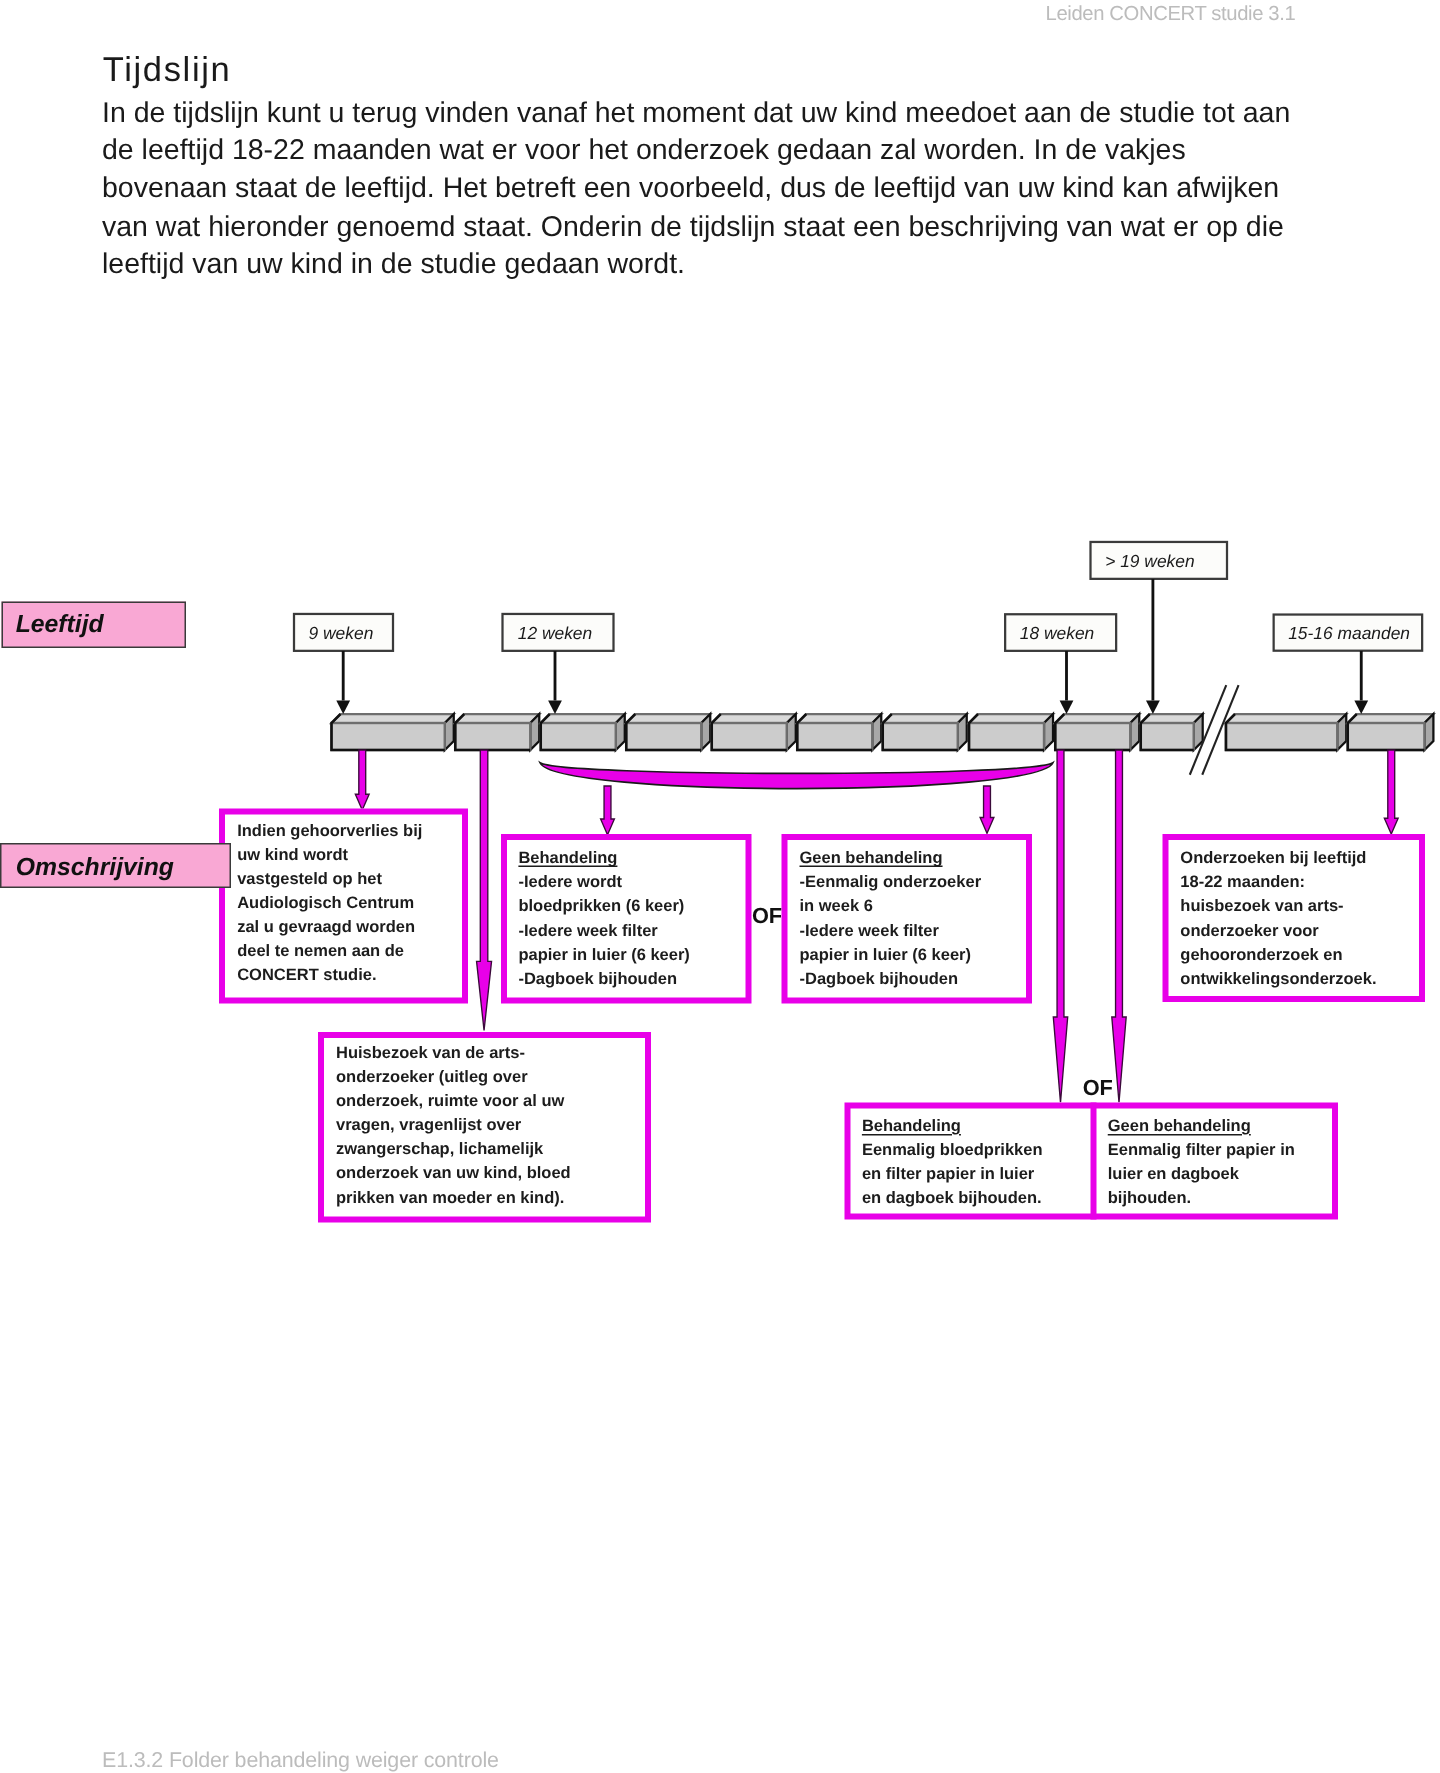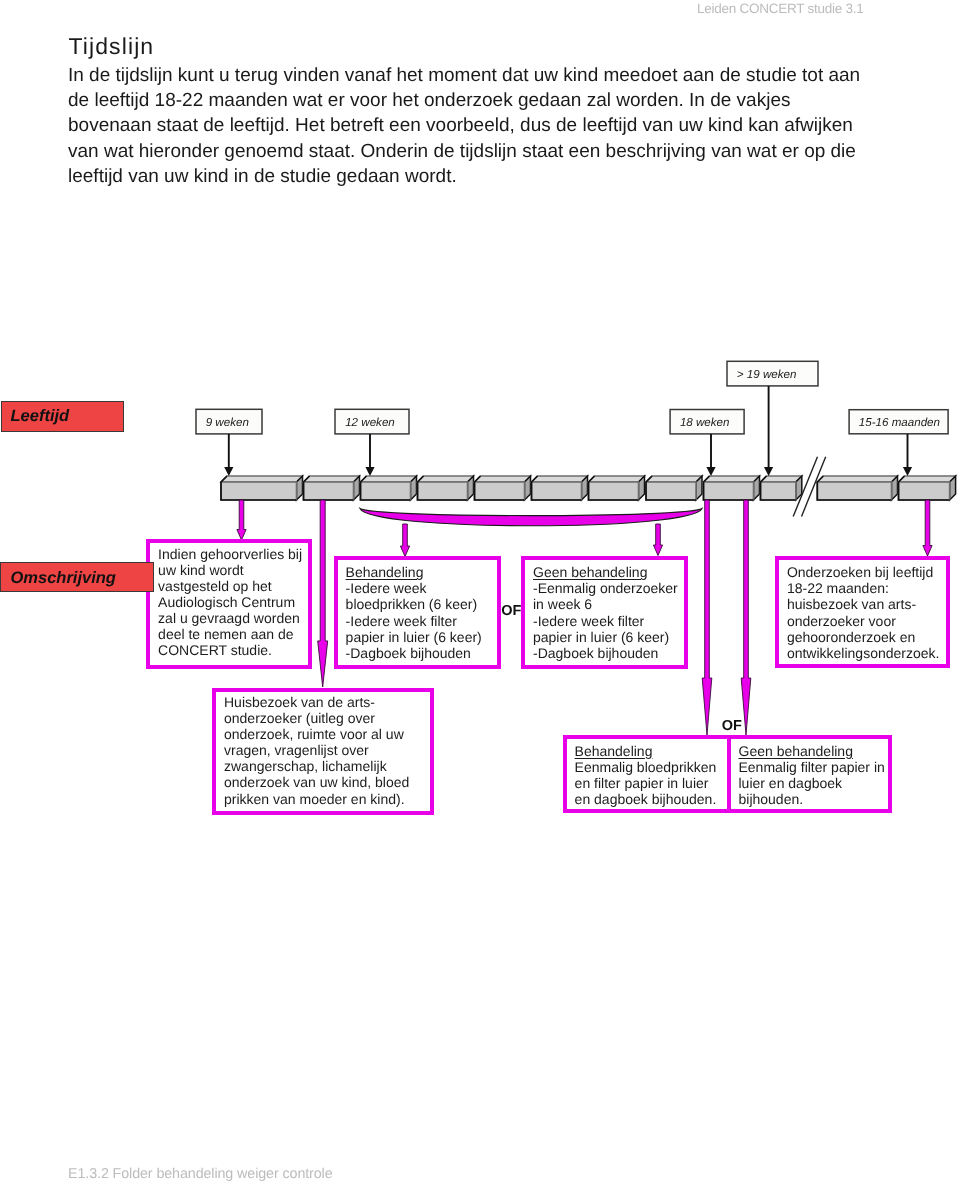--- a/index.html
+++ b/index.html
@@ -19,25 +19,25 @@
   .blk-edge{stroke:#111111;stroke-width:1.7;fill:none;stroke-linejoin:miter;}
   .lbl-box{fill:#fcfcfa;stroke:#3a3a3a;stroke-width:1.5;}
   .lbl-txt{font-family:"Liberation Sans",sans-serif;font-size:11.6px;font-style:italic;fill:#1a1a1a;}
   .arr-blk{stroke:#111;stroke-width:1.9;fill:none;}
   .arrhead-blk{fill:#111;stroke:none;}
   .brk{stroke:#222;stroke-width:1.4;fill:none;}
   .lens{fill:#e800e8;stroke:#1a1a1a;stroke-width:1.1;}
   .arr-mag{fill:#e800e8;stroke:#3a0a3a;stroke-width:0.9;}
   .mbox{position:absolute;box-sizing:border-box;border:4px solid #e800e8;background:#fff;}
   .mtxt{position:absolute;font-family:"Liberation Sans",sans-serif;color:#1c1c1c;font-size:0;}
-  .mtxt>div{line-height:16.1px;height:16.1px;margin:0;padding:0;font-size:14px;white-space:pre;}
+  .mtxt>div{line-height:16.1px;height:16.1px;margin:0;padding:0;font-size:11px;white-space:pre;font-weight:bold;}
   .mtxt .hd{text-decoration:underline;text-underline-offset:1.5px;display:inline-block;}
   .or{position:absolute;font-family:"Liberation Sans",sans-serif;font-size:14.5px;line-height:14.5px;font-weight:bold;color:#111;}
   .mdiv{position:absolute;background:#e800e8;}
-  .rowlbl{position:absolute;box-sizing:border-box;border:1.5px solid #3a3a3a;background:#ef4444;}
+  .rowlbl{position:absolute;box-sizing:border-box;border:1.5px solid #3a3a3a;background:#f9a8d4;}
   .rowlbl span{position:absolute;left:8.8px;font-family:"Liberation Sans",sans-serif;font-weight:bold;font-style:italic;font-size:16.5px;line-height:16.5px;color:#111;}
 </style>
 </head>
 <body>
 
 <div class="page">
   <div class="hdr">Leiden CONCERT studie 3.1</div>
   <div class="title">Tijdslijn</div>
   <div class="intro">In de tijdslijn kunt u terug vinden vanaf het moment dat uw kind meedoet aan de studie tot aan de leeftijd 18-22 maanden wat er voor het onderzoek gedaan zal worden. In de vakjes bovenaan staat de leeftijd. Het betreft een voorbeeld, dus de leeftijd van uw kind kan afwijken van wat hieronder genoemd staat. Onderin de tijdslijn staat een beschrijving van wat er op die leeftijd van uw kind in de studie gedaan wordt.</div>
   <div class="ftr">
@@ -152,21 +152,21 @@
     <div>uw kind wordt</div>
     <div>vastgesteld op het</div>
     <div>Audiologisch Centrum</div>
     <div>zal u gevraagd worden</div>
     <div>deel te nemen aan de</div>
     <div>CONCERT studie.</div>
   </div>
   <div class="mbox" style="left:334px;top:555.5px;width:166.5px;height:113.5px;"></div>
   <div class="mtxt" style="left:345.6px;top:564.3px;">
     <div class="hd">Behandeling</div>
-    <div>-Iedere week</div>
+    <div>-Iedere wordt</div>
     <div>bloedprikken (6 keer)</div>
     <div>-Iedere week filter</div>
     <div>papier in luier (6 keer)</div>
     <div>-Dagboek bijhouden</div>
   </div>
   <div class="mbox" style="left:521.4px;top:555.8px;width:166.7px;height:113px;"></div>
   <div class="mtxt" style="left:533px;top:564.3px;">
     <div class="hd">Geen behandeling</div>
     <div>-Eenmalig onderzoeker</div>
     <div>in week 6</div>

